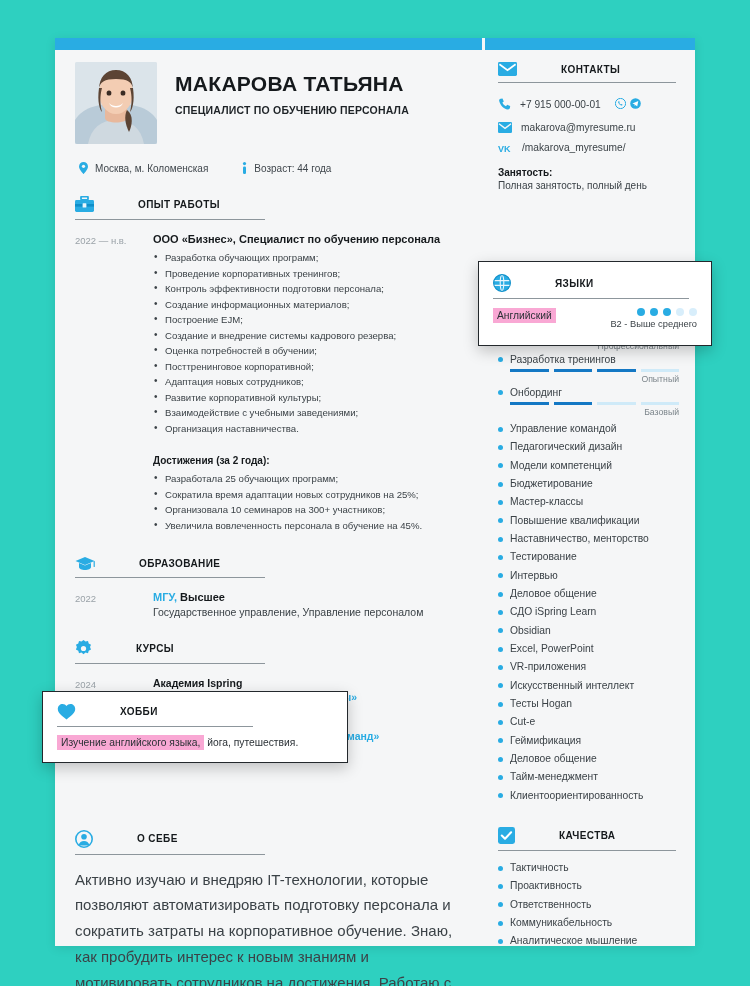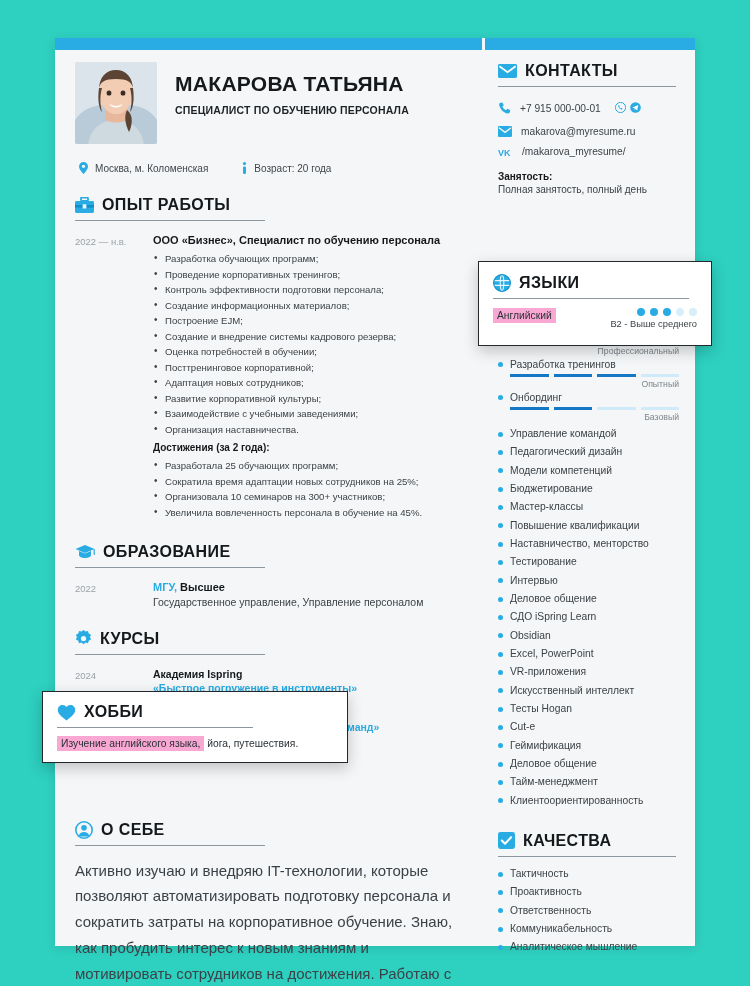--- a/index.html
+++ b/index.html
@@ -60,41 +60,41 @@
 
   .meta { display: flex; gap: 34px; margin-top: 18px; padding-left: 4px; }
   .meta-it { display: flex; align-items: center; gap: 7px; font-size: 10px; color: #40474d; }
   .mi { flex: 0 0 auto; display: flex; justify-content: center; }
 
   
   .sec { margin-top: 22px; }
   .sec-h { display: flex; align-items: center; gap: 8px; }
   .sec-ico { flex: 0 0 auto; display: flex; align-items: center; justify-content: center; }
   .sec-t {
-    font-size: 16px; font-weight: bold; color: #15191c; letter-spacing: .4px;
+    font-size: 10px; font-weight: bold; color: #15191c; letter-spacing: .4px; margin-left: 36px;
   }
   .rule { height: 1px; background: #8d969c; margin-top: 6px; }
   .rule.short { width: 190px; }
   .rule.rshort { width: 178px; }
 
   
   .entry { display: flex; margin-top: 13px; }
   .yr { flex: 0 0 78px; font-size: 9.5px; color: #9aa2a8; padding-top: 2px; }
   .ebody { flex: 1 1 auto; }
   .etitle { font-size: 11px; font-weight: bold; color: #15191c; }
   .ul { list-style: none; margin-top: 5px; }
   .ul li {
     position: relative; padding-left: 12px;
     font-size: 9.6px; color: #3b4247; line-height: 1.62;
   }
   .ul li::before {
     content: "\2022"; position: absolute; left: 1px; top: -1px;
     color: #3b4247; font-size: 10px;
   }
-  .ach { margin-top: 5px; font-size: 10px; font-weight: bold; color: #15191c; }
+  .ach { margin-top: 19px; font-size: 10px; font-weight: bold; color: #15191c; }
 
   
   .edu-org { font-size: 11px; font-weight: bold; color: #15191c; }
   .edu-org .hl { color: #29ace3; }
   .edu-sub { font-size: 10.5px; color: #3b4247; margin-top: 3px; }
   .crs-name { font-size: 10.5px; font-weight: bold; color: #15191c; }
   .crs-sub { font-size: 10.5px; font-weight: bold; color: #29ace3; margin-top: 2px; }
 
   
   .about-p {
@@ -197,21 +197,21 @@
           </span>
           <span>Москва, м. Коломенская</span>
         </div>
         <div class="meta-it">
           <span class="mi">
             <svg width="5" height="12" viewBox="0 0 5 12">
                 <circle cx="2.5" cy="1.6" r="1.6" fill="#29ace3"></circle>
                 <rect x="1" y="4.4" width="3" height="7.6" rx="1.2" fill="#29ace3"></rect>
               </svg>
           </span>
-          <span>Возраст: 20 года</span>
+          <span>Возраст: 44 года</span>
         </div>
       </div>
 
       <div class="sec">
         <div class="sec-h">
           <span class="sec-ico">
             <svg width="19" height="17" viewBox="0 0 19 17">
               <rect x="6" y="0.5" width="7" height="3.5" rx="1" fill="none" stroke="#29ace3" stroke-width="1.8"></rect>
               <rect x="0" y="4" width="19" height="12" rx="1.4" fill="#29ace3"></rect>
               <rect x="0" y="8" width="19" height="2.6" fill="#0f8fc9"></rect>

